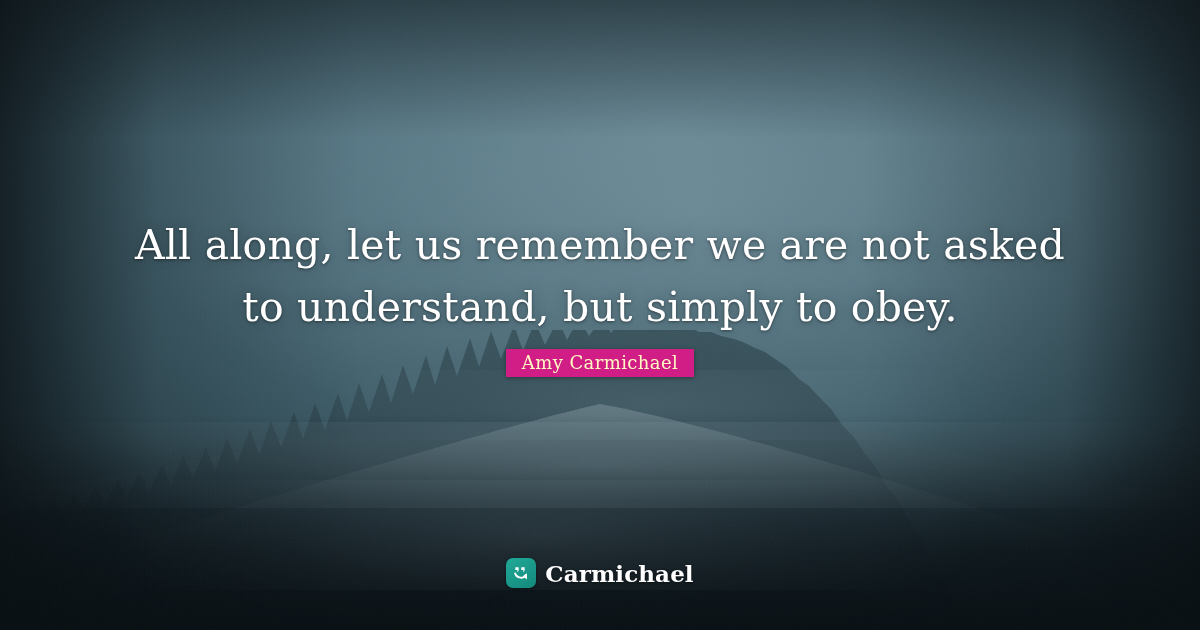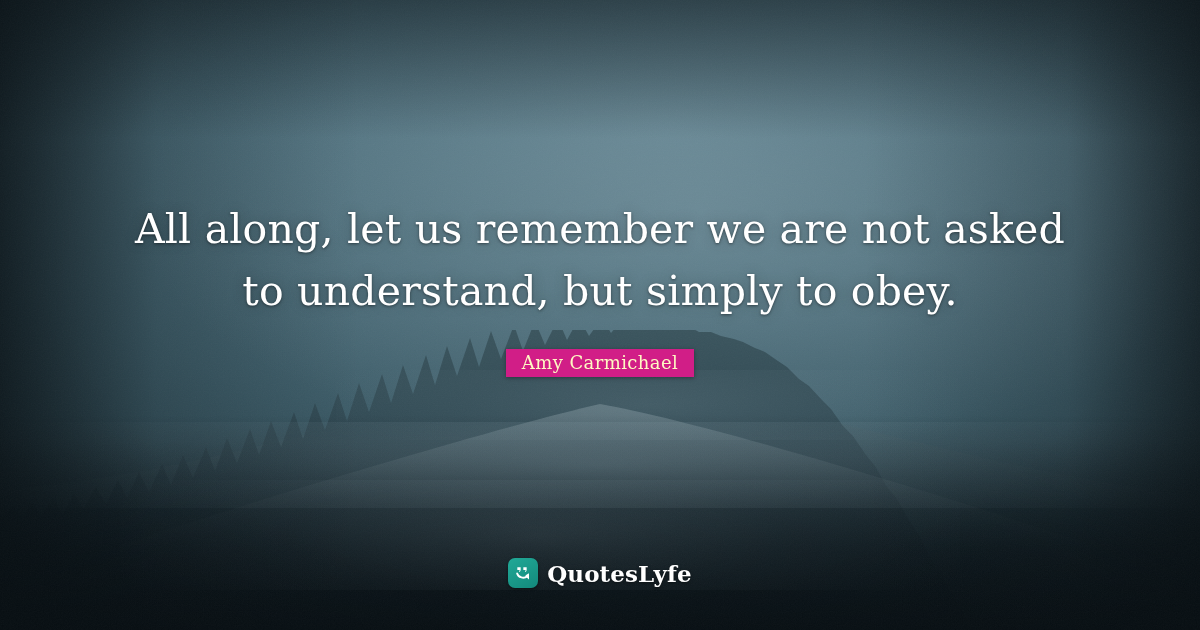--- a/index.html
+++ b/index.html
@@ -102,21 +102,21 @@
 
   .quote-block {
     position: absolute;
     top: 198px;
     left: 0; right: 0;
     text-align: center;
     padding: 0 70px;
     box-sizing: border-box;
   }
   .quote-text {
-    margin: 0;
+    margin: 16px;
     color: #ffffff;
     font-family: "DejaVu Serif", "Liberation Serif", serif;
     font-size: 41px;
     line-height: 62px;
     font-weight: 400;
     letter-spacing: 0.2px;
     text-shadow: 0 1px 3px rgba(0,0,0,0.45), 0 0 14px rgba(0,0,0,0.22);
     white-space: pre-line;
   }
 
@@ -255,17 +255,17 @@
 
           <path d="M5.2,5.2 h4.0 v3.1 q0,1.9 -2.0,2.6 v-1.4 q0.8,-0.3 0.8,-1.2 h-2.8 z" fill="#ffffff"></path>
 
           <path d="M12.4,5.2 h4.0 v3.1 q0,1.9 -2.0,2.6 v-1.4 q0.8,-0.3 0.8,-1.2 h-2.8 z" fill="#ffffff"></path>
 
           <path d="M5.0,12.6 a7.4,6.4 0 0 0 12.2,3.3" fill="none" stroke="#ffffff" stroke-width="2.3" stroke-linecap="round"></path>
 
           <path d="M15.6,14.4 l3.6,-2.1 v7.6 l-4.6,-4.1 z" fill="#ffffff"></path>
         </svg>
       </span>
-      <span class="brand-name">QuotesLyfe</span>
+      <span class="brand-name">Carmichael</span>
     </div>
 
   </div>
 </div>
 
 </body></html>

